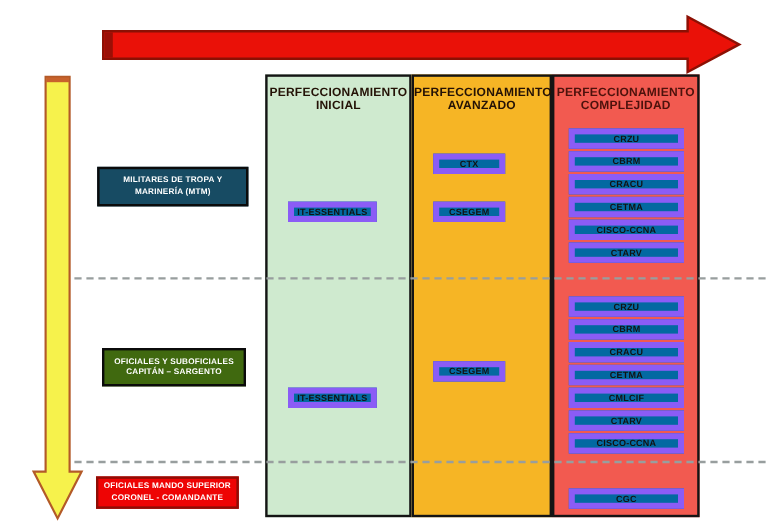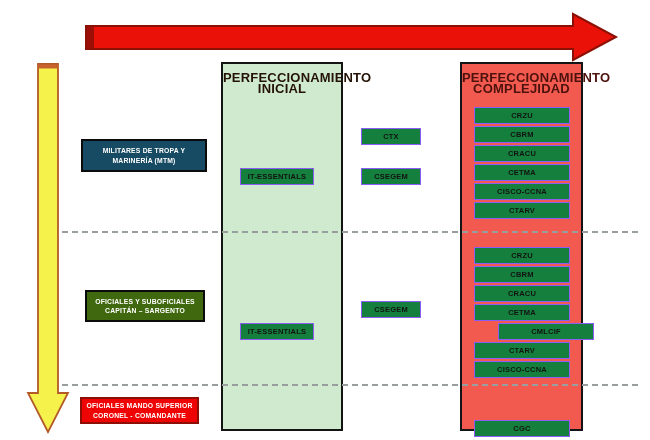--- a/index.html
+++ b/index.html
@@ -42,41 +42,41 @@
     height: 369px;
     border: 2px solid #141414;
     z-index: 1;
   }
   .col-inicial     { left: 221px; width: 122px; }
   .col-avanzado    { left: 343px; width: 117px; }
   .col-especialista{ left: 460px; width: 123px; }
   .column-header {
     padding-top: 8px;
     text-align: center;
-    font-size: 13px; font-weight: bold;
+    font-size: 10px; font-weight: bold;
     line-height: 11px;
     letter-spacing: 0.2px;
     color: #241206;
   }
   .col-especialista .column-header { color: #4d120c; }
 
   
   .divider {
     position: absolute;
     left: 62px; width: 576px; height: 0;
     border-top: 2px dashed #989e9e;
     z-index: 3;
   }
 
   
   .box {
     position: absolute;
     height: 17px;
-    background: #15803d;
-    border: 1px solid #8b5cf6;
+    background: #0369a1;
+    border: 5px solid #8b5cf6;
     display: flex; align-items: center; justify-content: center;
     font-size: 7.5px; font-weight: bold;
     letter-spacing: 0.2px;
     color: #121212;
     z-index: 4;
   }
   .bx-inicial      { left: 240px; width: 74px; }
   .bx-avanzado     { left: 361px; width: 60px; }
   .bx-especialista { left: 474px; width: 96px; }
 
@@ -111,20 +111,23 @@
 
   <svg style="left:0; top:55px;" width="80" height="385" viewBox="0 0 80 385">
     <polygon points="38,9 58,9 58,338 68,338 48,377 28,338 38,338" fill="#f6f24c" stroke="#b35a28" stroke-width="1.8"></polygon>
     <rect x="38.5" y="9.5" width="19" height="4" fill="#c8622c"></rect>
   </svg>
   <div class="v-arrow-label">ÁMBITO DE RESPONSABILIDAD</div>
 
   <div class="column col-inicial" style="background-color: rgb(207, 234, 207);">
     <div class="column-header">PERFECCIONAMIENTO INICIAL</div>
   </div>
+  <div class="column col-avanzado" style="background-color: rgb(246, 181, 37);">
+    <div class="column-header">PERFECCIONAMIENTO AVANZADO</div>
+  </div>
   <div class="column col-especialista" style="background-color: rgb(242, 90, 80);">
     <div class="column-header">PERFECCIONAMIENTO COMPLEJIDAD</div>
   </div>
 
   <div class="divider" style="top:231px;"></div>
   <div class="divider" style="top:384px;"></div>
 
   <div class="row-label lbl-mtm" style="background-color: rgb(23, 75, 99);">
     <span>MILITARES DE TROPA Y</span>
     <span>MARINERÍA (MTM)</span>
@@ -147,19 +150,19 @@
   <div class="box bx-especialista" style="top:164px;">CETMA</div>
   <div class="box bx-especialista" style="top:183px;">CISCO-CCNA</div>
   <div class="box bx-especialista" style="top:202px;">CTARV</div>
 
   <div class="box bx-inicial" style="top:323px;">IT-ESSENTIALS</div>
   <div class="box bx-avanzado" style="top:301px;">CSEGEM</div>
   <div class="box bx-especialista" style="top:247px;">CRZU</div>
   <div class="box bx-especialista" style="top:266px;">CBRM</div>
   <div class="box bx-especialista" style="top:285px;">CRACU</div>
   <div class="box bx-especialista" style="top:304px;">CETMA</div>
-  <div class="box bx-especialista" style="top:323px;margin-left:24px;">CMLCIF</div>
+  <div class="box bx-especialista" style="top:323px;">CMLCIF</div>
   <div class="box bx-especialista" style="top:342px;">CTARV</div>
   <div class="box bx-especialista" style="top:361px;">CISCO-CCNA</div>
 
-  <div class="box bx-especialista" style="top:420px;">CGC</div>
+  <div class="box bx-especialista" style="top:407px;">CGC</div>
 
 </div>
 
 </body></html>

